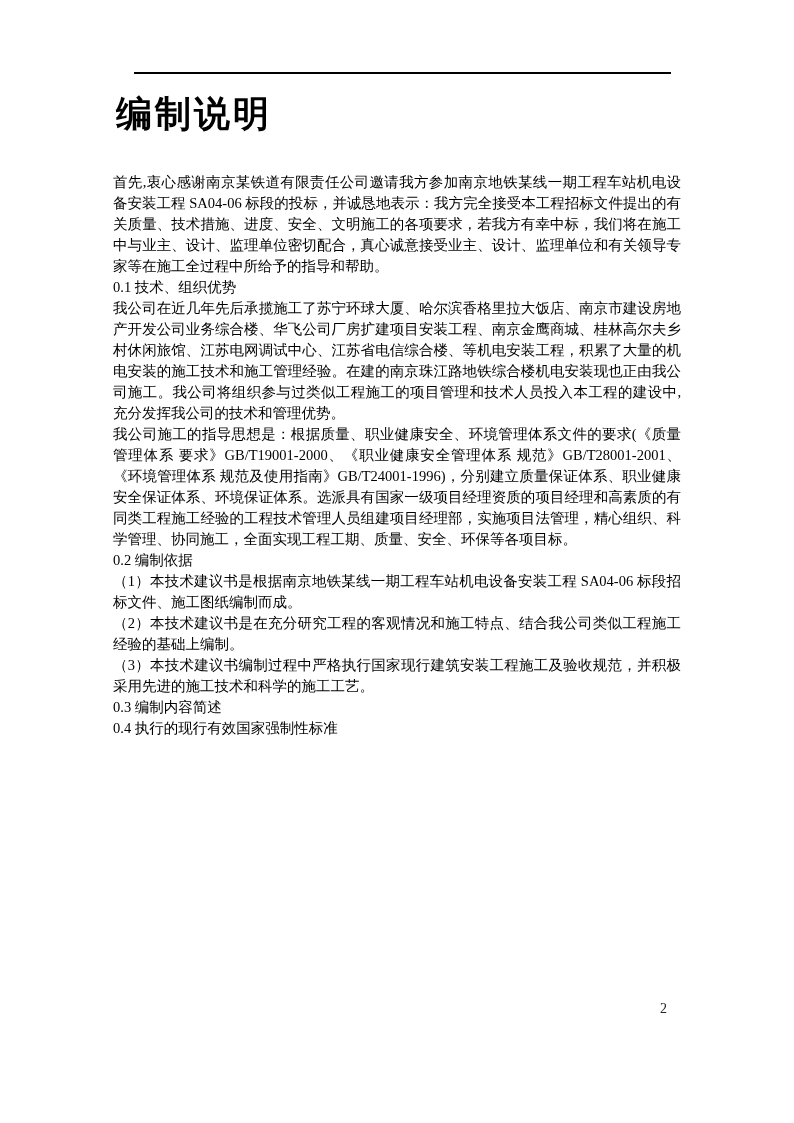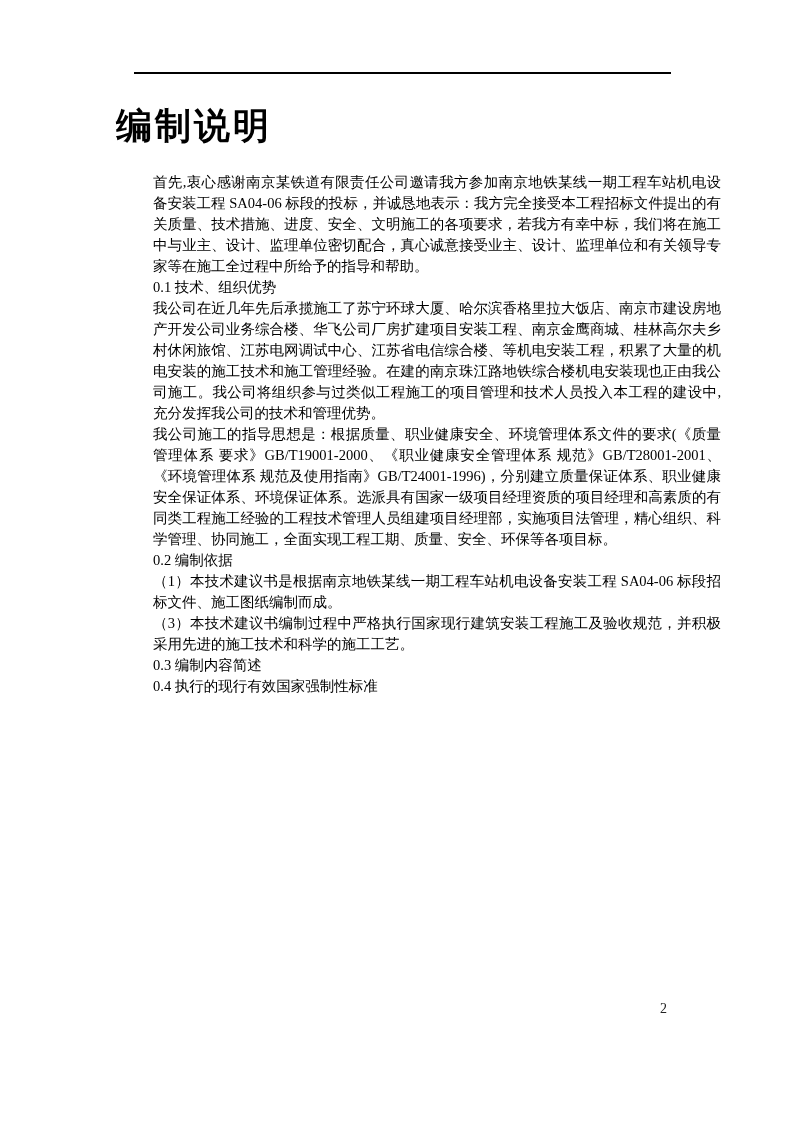--- a/index.html
+++ b/index.html
@@ -20,38 +20,37 @@
     position: absolute;
     left: 134px;
     top: 72px;
     width: 537px;
     height: 2px;
     background: #000000;
   }
   .doc-title {
     position: absolute;
     left: 116px;
-    top: 103px;
+    top: 91px;
     font-family: "Liberation Sans", "DejaVu Sans", sans-serif;
     font-weight: 700;
     font-size: 36px;
     letter-spacing: 3px;
     color: #000000;
     line-height: 1.3;
   }
   .doc-body {
     position: absolute;
     left: 113px;
     top: 172px;
     width: 568px;
     font-size: 14.5px;
     line-height: 21px;
     text-align: justify;
     text-justify: inter-ideograph;
-    margin-left: 40px;
   }
   .doc-body p.para,
   .doc-body div.section-heading {
     margin: 0;
     padding: 0;
   }
   .doc-body div.section-heading {
     text-align: left;
     font-weight: 400;
   }
@@ -69,18 +68,19 @@
 <div class="page">
   <div class="header-rule"></div>
   <h1 class="doc-title" style="margin:0;">编制说明</h1>
   <div class="doc-body">
       <p class="para">首先,衷心感谢南京某铁道有限责任公司邀请我方参加南京地铁某线一期工程车站机电设备安装工程 SA04-06 标段的投标，并诚恳地表示：我方完全接受本工程招标文件提出的有关质量、技术措施、进度、安全、文明施工的各项要求，若我方有幸中标，我们将在施工中与业主、设计、监理单位密切配合，真心诚意接受业主、设计、监理单位和有关领导专家等在施工全过程中所给予的指导和帮助。</p>
       <div class="section-heading">0.1 技术、组织优势</div>
       <p class="para">我公司在近几年先后承揽施工了苏宁环球大厦、哈尔滨香格里拉大饭店、南京市建设房地产开发公司业务综合楼、华飞公司厂房扩建项目安装工程、南京金鹰商城、桂林高尔夫乡村休闲旅馆、江苏电网调试中心、江苏省电信综合楼、等机电安装工程，积累了大量的机电安装的施工技术和施工管理经验。在建的南京珠江路地铁综合楼机电安装现也正由我公司施工。我公司将组织参与过类似工程施工的项目管理和技术人员投入本工程的建设中,充分发挥我公司的技术和管理优势。</p>
       <p class="para">我公司施工的指导思想是：根据质量、职业健康安全、环境管理体系文件的要求(《质量管理体系 要求》GB/T19001-2000、《职业健康安全管理体系 规范》GB/T28001-2001、《环境管理体系 规范及使用指南》GB/T24001-1996)，分别建立质量保证体系、职业健康安全保证体系、环境保证体系。选派具有国家一级项目经理资质的项目经理和高素质的有同类工程施工经验的工程技术管理人员组建项目经理部，实施项目法管理，精心组织、科学管理、协同施工，全面实现工程工期、质量、安全、环保等各项目标。</p>
       <div class="section-heading">0.2 编制依据</div>
       <p class="para">（1）本技术建议书是根据南京地铁某线一期工程车站机电设备安装工程 SA04-06 标段招标文件、施工图纸编制而成。</p>
+      <p class="para">（2）本技术建议书是在充分研究工程的客观情况和施工特点、结合我公司类似工程施工经验的基础上编制。</p>
       <p class="para">（3）本技术建议书编制过程中严格执行国家现行建筑安装工程施工及验收规范，并积极采用先进的施工技术和科学的施工工艺。</p>
       <div class="section-heading">0.3 编制内容简述</div>
       <div class="section-heading">0.4 执行的现行有效国家强制性标准</div>
     </div>
   <div class="page-number">2</div>
 </div>
 
 </body></html>

